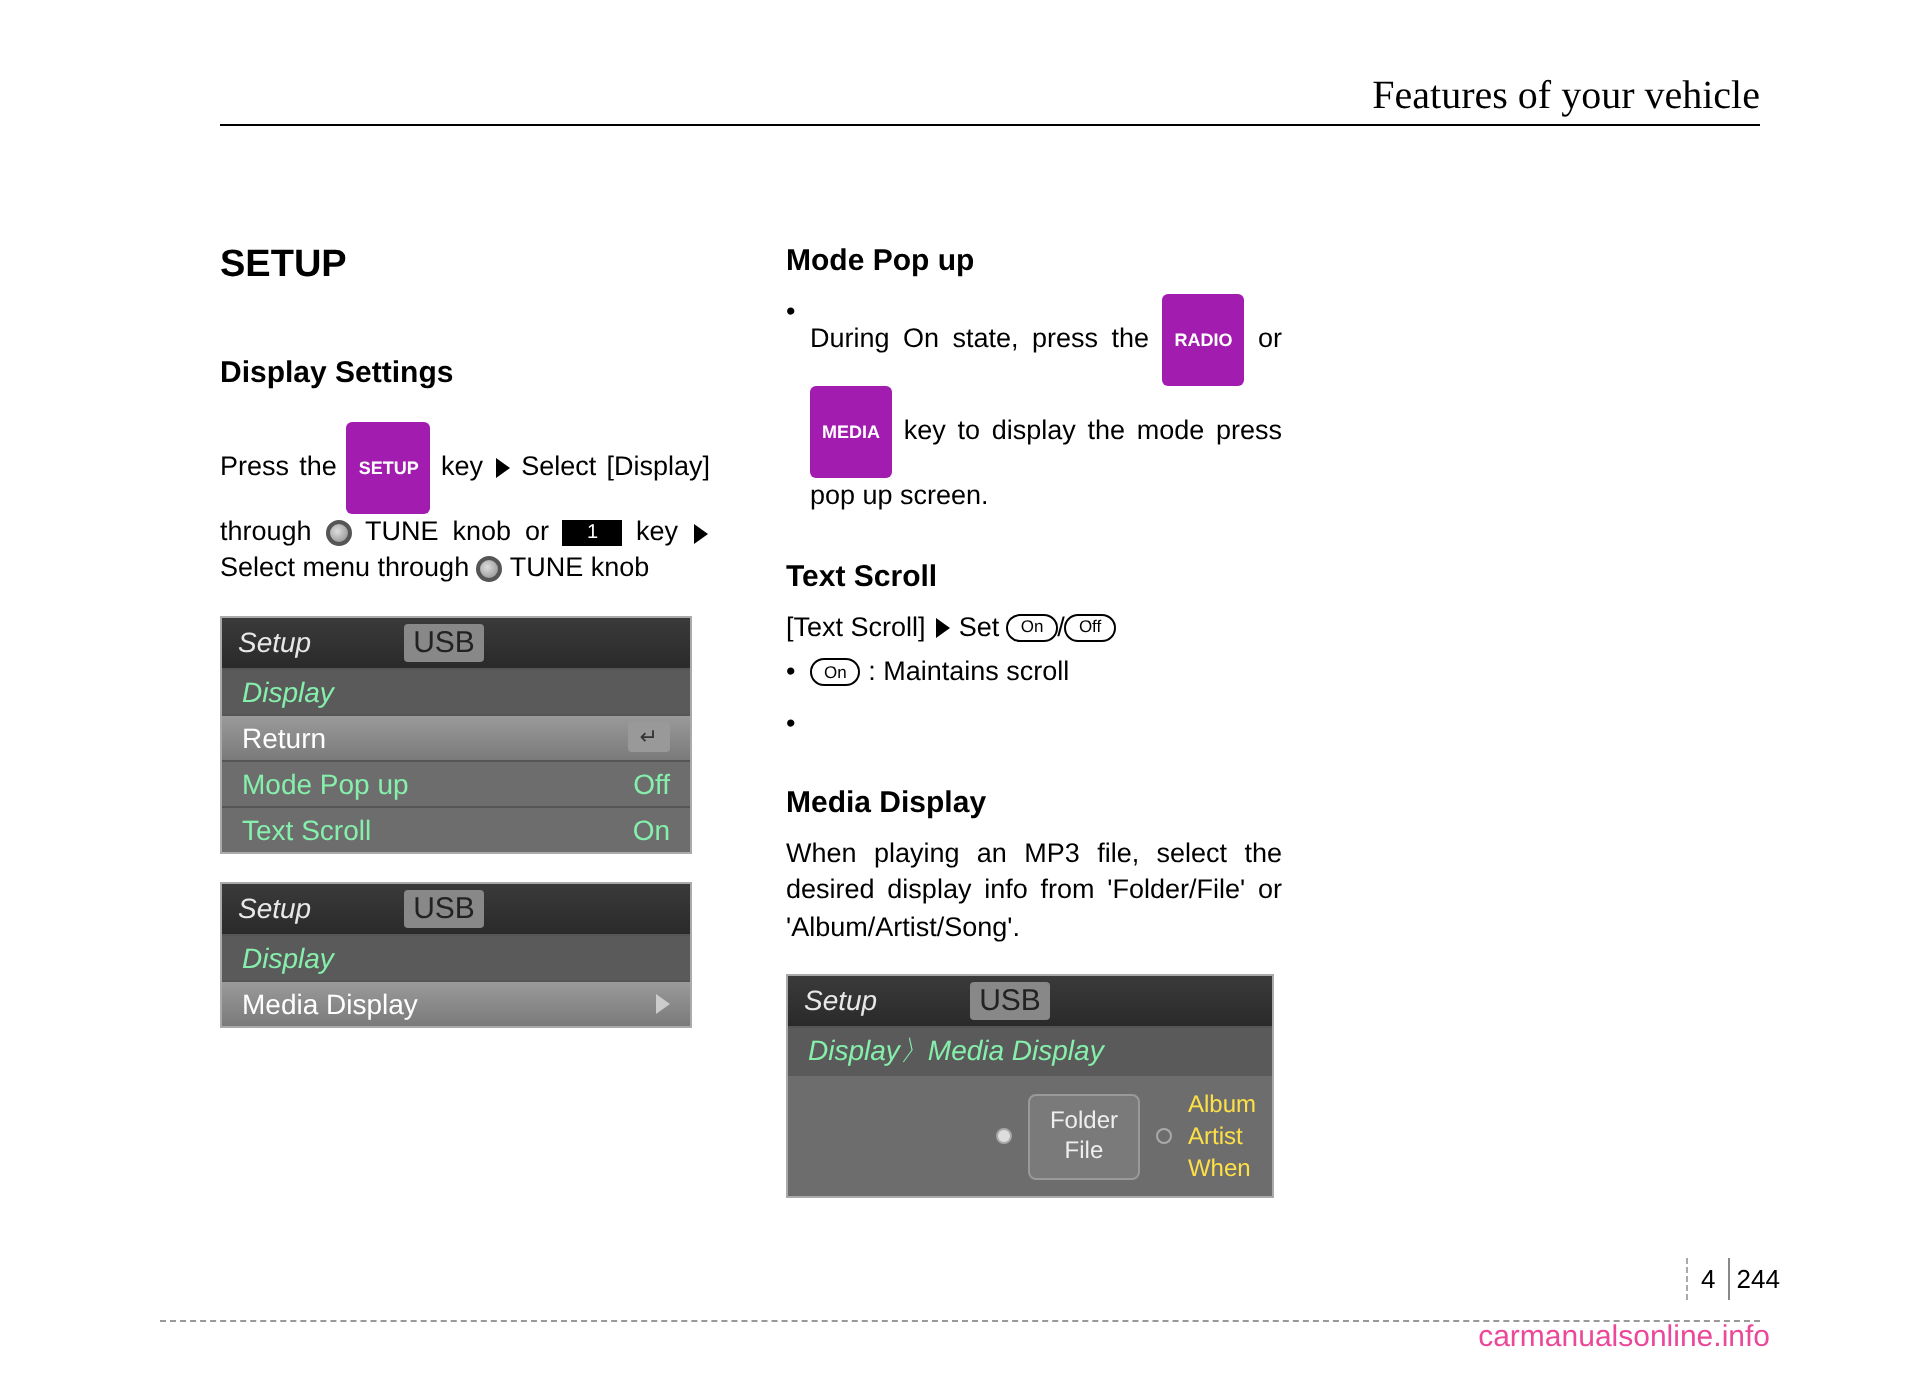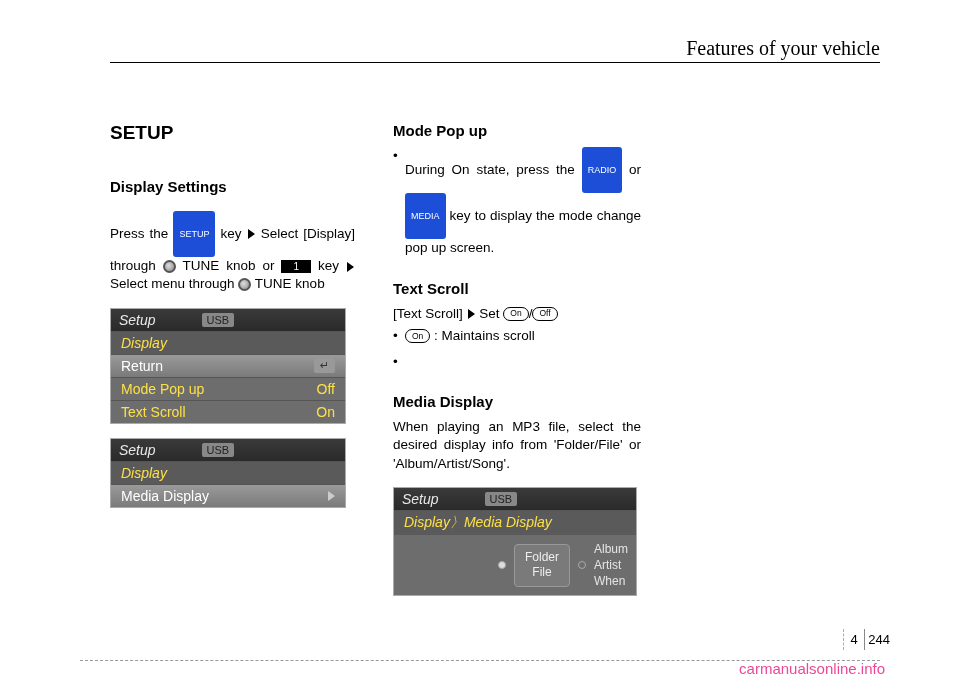--- a/index.html
+++ b/index.html
@@ -57,27 +57,27 @@
       margin-bottom: 8px;
       margin-top: 6px;
     }
     p.body {
       font-size: 13.5px;
       line-height: 1.35;
       text-align: justify;
     }
     .key {
       display: inline-block;
-      background: #1d4ed8;
+      background: #a21caf;
       color: #fff;
       font-size: 9px;
       padding: 17px 6px;
       border-radius: 3px;
       vertical-align: middle;
-      font-weight: normal;
+      font-weight: bold;
     }
     .keynum {
       display: inline-block;
       background: #000;
       color: #fff;
       font-size: 10px;
       padding: 0px 12px;
       vertical-align: middle;
     }
     .knob {
@@ -131,28 +131,28 @@
       font-size: 14px;
       padding: 3px 8px;
       display: flex;
       align-items: center;
       gap: 8px;
       font-style: italic;
     }
     .usb-badge {
       background: #888;
       color: #222;
-      font-size: 11px;
+      font-size: 15px;
       padding: 1px 5px;
       border-radius: 2px;
       font-style: normal;
       margin-left: 38px;
     }
     .screen-row {
-      color: #fde047;
+      color: #86efac;
       font-size: 14px;
       padding: 3px 10px;
       border-top: 1px solid #555;
       display: flex;
       justify-content: space-between;
       align-items: center;
     }
     .screen-row.sub {
       background: #5a5a5a;
       font-style: italic;
@@ -195,21 +195,21 @@
       background: #7a7a7a;
       border: 1px solid #999;
       border-radius: 4px;
       padding: 5px 10px;
       color: #eee;
       font-size: 12px;
       text-align: center;
       line-height: 1.3;
     }
     .album-list {
-      color: #e5e5e5;
+      color: #fde047;
       font-size: 12px;
       line-height: 1.35;
     }
     .footer {
       position: absolute;
       bottom: 28px;
       left: 80px;
       right: 80px;
       border-top: 1px dashed #999;
     }
@@ -310,21 +310,21 @@
 
     <div class="col2">
       <h3 class="subh3" style="margin-top:0">Mode Pop up</h3>
       <div class="bullet-row">
         <div class="bullet-dot">•</div>
         <div style="text-align:justify">
           <span>During On state, press the </span>
           <span class="key">RADIO</span>
           <span> or </span>
           <span class="key">MEDIA</span>
-          <span> key to display the mode change pop up screen.</span>
+          <span> key to display the mode press pop up screen.</span>
         </div>
       </div>
 
       <h3 class="subh3" style="margin-top:22px">Text Scroll</h3>
       <p class="body">
         <span>[Text Scroll]</span>
         <span class="tri"></span>
         <span>Set </span>
         <span class="pill">On</span>/<span class="pill">Off</span>
       </p>

